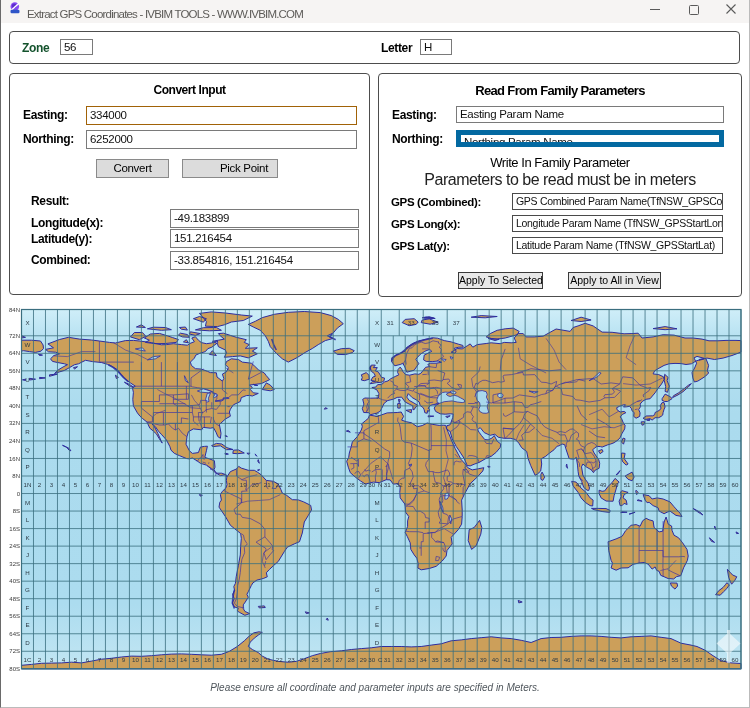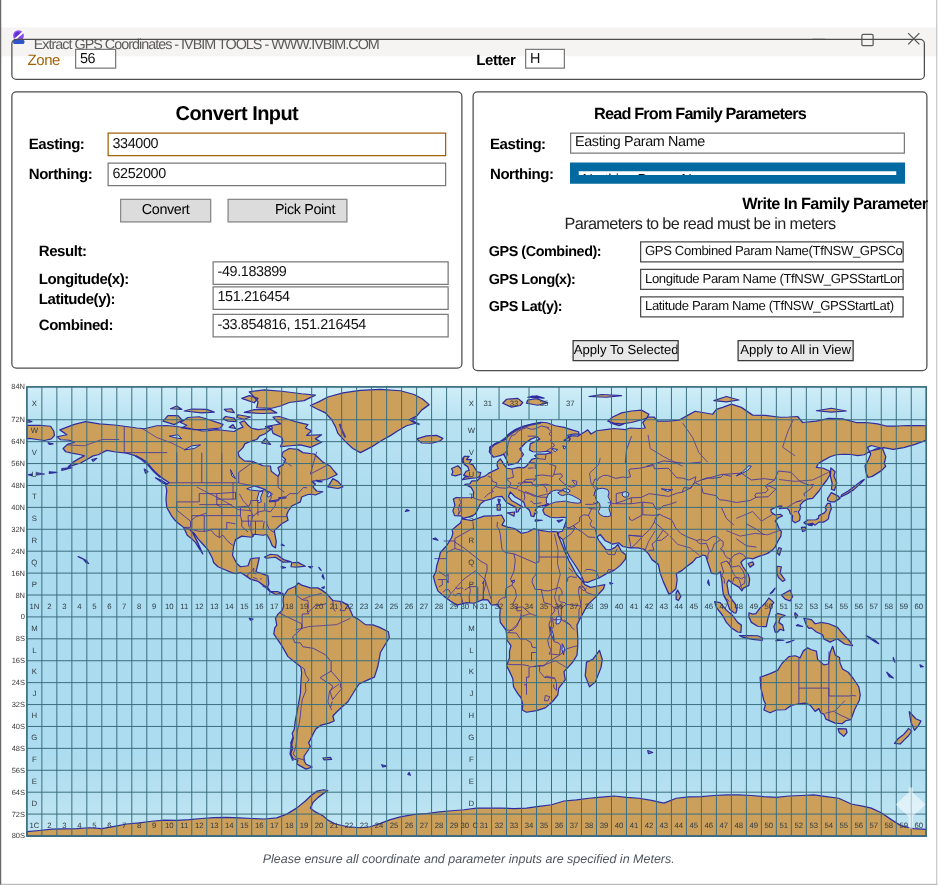--- a/index.html
+++ b/index.html
@@ -1,63 +1,63 @@
 <!DOCTYPE html>
 <html><head><meta charset="utf-8"><style>html,body{margin:0;padding:0;}body{width:750px;height:708px;position:relative;background:#fff;font-family:"Liberation Sans",sans-serif;overflow:hidden;}</style></head><body>
 <div style="position:absolute;left:0;top:0;width:750px;height:708px;border-left:1px solid #6a6a6a;border-right:1px solid #bbb;border-bottom:1px solid #bbb;box-sizing:border-box;pointer-events:none;z-index:50"></div>
-<div style="position:absolute;left:0;top:0;width:750px;height:23px;background:#f6f4f3;margin-top:22px;">
+<div style="position:absolute;left:0;top:0;width:750px;height:23px;background:#f6f4f3;">
     <div style="position:absolute;left:10px;top:2px;width:18px;height:18px;"><svg width="18" height="18" viewBox="0 0 18 18">
         <circle cx="4.8" cy="4.5" r="4.3" fill="#8a4df5"></circle>
         <circle cx="4.2" cy="4.0" r="2.4" fill="#5d2ecc"></circle>
         <path d="M1.5 8 L9.5 0.8" stroke="#fff" stroke-width="1.4"></path>
         <rect x="0.5" y="7.8" width="9" height="3.4" rx="1.2" fill="#2f55c8"></rect>
       </svg></div>
     <div style="position:absolute;left:27px;top:8px;font-size:11.5px;letter-spacing:-0.8px;color:#5d5b58;">Extract GPS Coordinates - IVBIM TOOLS - WWW.IVBIM.COM</div>
     <div style="position:absolute;left:650px;top:8.5px;width:9.5px;height:1.5px;background:#5a5a5a;"></div>
     <div style="position:absolute;left:688.5px;top:5px;width:8px;height:8px;border:1.2px solid #5a5a5a;border-radius:1.5px;"></div>
     <svg style="position:absolute;left:726px;top:4px;" width="10" height="10" viewBox="0 0 10 10">
       <path d="M0.5 0.5 L9.5 9.5 M9.5 0.5 L0.5 9.5" stroke="#5a5a5a" stroke-width="1.1"></path>
     </svg>
   </div>
 <div style="position:absolute;left:9px;top:31px;width:731px;height:33px;border:1px solid #4d4d4d;border-radius:4px;box-sizing:border-box;"></div>
-<div style="position:absolute;left:22px;top:41px;font-size:12px;letter-spacing:-0.35px;font-weight:normal;color:#a16207;white-space:nowrap">Zone</div>
+<div style="position:absolute;left:22px;top:41px;font-size:12px;letter-spacing:-0.35px;font-weight:bold;color:#14532d;white-space:nowrap">Zone</div>
 <div style="position:absolute;left:60px;top:39px;width:33px;height:16px;border:1px solid #7a7a7a;background:#fff;box-sizing:border-box;font-size:11.5px;letter-spacing:-0.3px;line-height:14px;padding-left:3px;white-space:nowrap;overflow:hidden;color:#111">56</div>
 <div style="position:absolute;left:381px;top:41px;font-size:12px;letter-spacing:-0.35px;font-weight:bold;color:#000;white-space:nowrap">Letter</div>
 <div style="position:absolute;left:420px;top:39px;width:32px;height:16px;border:1px solid #7a7a7a;background:#fff;box-sizing:border-box;font-size:11.5px;letter-spacing:-0.3px;line-height:14px;padding-left:3px;white-space:nowrap;overflow:hidden;color:#111">H</div>
 <div style="position:absolute;left:9px;top:73px;width:361px;height:222px;border:1px solid #4d4d4d;border-radius:4px;box-sizing:border-box;"></div>
-<div style="position:absolute;left:9px;top:83px;width:361px;text-align:center;font-size:16px;letter-spacing:-0.45px;font-weight:bold;">Convert Input</div>
+<div style="position:absolute;left:9px;top:83px;width:361px;text-align:center;font-size:12px;letter-spacing:-0.45px;font-weight:bold;">Convert Input</div>
 <div style="position:absolute;left:23px;top:108px;font-size:12px;letter-spacing:-0.35px;font-weight:bold;color:#000;white-space:nowrap">Easting:</div>
 <div style="position:absolute;left:86px;top:106px;width:271px;height:19px;border:1px solid #a16207;background:#fff;box-sizing:border-box;font-size:11.5px;letter-spacing:-0.3px;line-height:17px;padding-left:3px;white-space:nowrap;overflow:hidden;color:#111">334000</div>
 <div style="position:absolute;left:23px;top:132px;font-size:12px;letter-spacing:-0.35px;font-weight:bold;color:#000;white-space:nowrap">Northing:</div>
 <div style="position:absolute;left:86px;top:130px;width:271px;height:19px;border:1px solid #7a7a7a;background:#fff;box-sizing:border-box;font-size:11.5px;letter-spacing:-0.3px;line-height:17px;padding-left:3px;white-space:nowrap;overflow:hidden;color:#111">6252000</div>
 <div style="position:absolute;left:96px;top:159px;width:73px;height:19px;background:#dcdcdc;border:1px solid #8a8a8a;box-sizing:border-box;text-align:center;font-size:11.5px;letter-spacing:-0.3px;line-height:17px;">Convert</div>
 <div style="position:absolute;left:182px;top:159px;width:96px;height:19px;background:#dcdcdc;border:1px solid #8a8a8a;box-sizing:border-box;text-align:center;font-size:11.5px;letter-spacing:-0.3px;line-height:17px;padding-left:28px;">Pick Point</div>
 <div style="position:absolute;left:31px;top:194px;font-size:12px;letter-spacing:-0.35px;font-weight:bold;color:#000;white-space:nowrap">Result:</div>
 <div style="position:absolute;left:31px;top:216px;font-size:12px;letter-spacing:-0.35px;font-weight:bold;color:#000;white-space:nowrap">Longitude(x):</div>
 <div style="position:absolute;left:170px;top:209px;width:189px;height:19px;border:1px solid #7a7a7a;background:#fff;box-sizing:border-box;font-size:11.5px;letter-spacing:-0.3px;line-height:17px;padding-left:3px;white-space:nowrap;overflow:hidden;color:#111">-49.183899</div>
 <div style="position:absolute;left:31px;top:232px;font-size:12px;letter-spacing:-0.35px;font-weight:bold;color:#000;white-space:nowrap">Latitude(y):</div>
 <div style="position:absolute;left:170px;top:229px;width:189px;height:19px;border:1px solid #7a7a7a;background:#fff;box-sizing:border-box;font-size:11.5px;letter-spacing:-0.3px;line-height:17px;padding-left:3px;white-space:nowrap;overflow:hidden;color:#111">151.216454</div>
 <div style="position:absolute;left:31px;top:253px;font-size:12px;letter-spacing:-0.35px;font-weight:bold;color:#000;white-space:nowrap">Combined:</div>
 <div style="position:absolute;left:170px;top:251px;width:189px;height:19px;border:1px solid #7a7a7a;background:#fff;box-sizing:border-box;font-size:11.5px;letter-spacing:-0.3px;line-height:17px;padding-left:3px;white-space:nowrap;overflow:hidden;color:#111">-33.854816, 151.216454</div>
 <div style="position:absolute;left:378px;top:73px;width:364px;height:224px;border:1px solid #4d4d4d;border-radius:4px;box-sizing:border-box;"></div>
 <div style="position:absolute;left:378px;top:83px;width:364px;text-align:center;font-size:13px;letter-spacing:-0.65px;font-weight:bold;">Read From Family Parameters</div>
 <div style="position:absolute;left:392px;top:108px;font-size:12px;letter-spacing:-0.35px;font-weight:bold;color:#000;white-space:nowrap">Easting:</div>
 <div style="position:absolute;left:456px;top:106px;width:268px;height:17px;border:1px solid #7a7a7a;background:#fff;box-sizing:border-box;font-size:11.5px;letter-spacing:-0.3px;line-height:15px;padding-left:3px;white-space:nowrap;overflow:hidden;color:#111">Easting Param Name</div>
 <div style="position:absolute;left:392px;top:132px;font-size:12px;letter-spacing:-0.35px;font-weight:bold;color:#000;white-space:nowrap">Northing:</div>
-<div style="position:absolute;left:456px;top:130px;width:268px;height:17px;border:7px solid #0369a1;background:#fff;box-sizing:border-box;font-size:11.5px;letter-spacing:-0.3px;line-height:15px;padding-left:3px;white-space:nowrap;overflow:hidden;color:#111">Northing Param Name</div>
-<div style="position:absolute;left:378px;top:155px;width:364px;text-align:right;font-size:13px;letter-spacing:-0.45px;font-weight:bold;">Write In Family Parameter</div>
-<div style="position:absolute;left:378px;top:171px;width:364px;text-align:center;font-size:13px;letter-spacing:-0.5px;color:#222;">Parameters to be read must be in meters</div>
+<div style="position:absolute;left:456px;top:130px;width:268px;height:17px;border:5px solid #0369a1;background:#fff;box-sizing:border-box;font-size:11.5px;letter-spacing:-0.3px;line-height:15px;padding-left:3px;white-space:nowrap;overflow:hidden;color:#111">Northing Param Name</div>
+<div style="position:absolute;left:378px;top:155px;width:364px;text-align:center;font-size:13px;letter-spacing:-0.45px;font-weight:normal;">Write In Family Parameter</div>
+<div style="position:absolute;left:378px;top:171px;width:364px;text-align:center;font-size:16px;letter-spacing:-0.5px;color:#222;">Parameters to be read must be in meters</div>
 <div style="position:absolute;left:391px;top:196px;font-size:11.5px;letter-spacing:-0.35px;font-weight:bold;color:#000;white-space:nowrap">GPS (Combined):</div>
 <div style="position:absolute;left:512px;top:193px;width:211px;height:17px;border:1px solid #4a4a4a;background:#fff;box-sizing:border-box;font-size:10.5px;letter-spacing:-0.3px;line-height:15px;padding-left:3px;white-space:nowrap;overflow:hidden;color:#111">GPS Combined Param Name(TfNSW_GPSCoordina</div>
 <div style="position:absolute;left:391px;top:218px;font-size:11.5px;letter-spacing:-0.35px;font-weight:bold;color:#000;white-space:nowrap">GPS Long(x):</div>
 <div style="position:absolute;left:512px;top:215px;width:211px;height:17px;border:1px solid #4a4a4a;background:#fff;box-sizing:border-box;font-size:10.5px;letter-spacing:-0.3px;line-height:15px;padding-left:3px;white-space:nowrap;overflow:hidden;color:#111">Longitude Param Name (TfNSW_GPSStartLongitu</div>
 <div style="position:absolute;left:391px;top:240px;font-size:11.5px;letter-spacing:-0.35px;font-weight:bold;color:#000;white-space:nowrap">GPS Lat(y):</div>
 <div style="position:absolute;left:512px;top:237px;width:211px;height:17px;border:1px solid #4a4a4a;background:#fff;box-sizing:border-box;font-size:10.5px;letter-spacing:-0.3px;line-height:15px;padding-left:3px;white-space:nowrap;overflow:hidden;color:#111">Latitude Param Name (TfNSW_GPSStartLat)</div>
 <div style="position:absolute;left:458px;top:272px;width:85px;height:17px;background:#e8e8e8;border:1px solid #3a3a3a;box-sizing:border-box;text-align:right;font-size:10.5px;line-height:14px;white-space:nowrap;overflow:hidden;">Apply To Selected</div>
-<div style="position:absolute;left:568px;top:272px;width:93px;height:17px;background:#e8e8e8;border:1px solid #3a3a3a;box-sizing:border-box;text-align:center;font-size:10.5px;line-height:14px;white-space:nowrap;overflow:hidden;margin-left:22px;">Apply to All in View</div>
+<div style="position:absolute;left:568px;top:272px;width:93px;height:17px;background:#e8e8e8;border:1px solid #3a3a3a;box-sizing:border-box;text-align:center;font-size:10.5px;line-height:14px;white-space:nowrap;overflow:hidden;">Apply to All in View</div>
 <svg width="750" height="380" viewBox="0 300 750 380" style="position:absolute;left:0;top:300px;" shape-rendering="geometricPrecision">
     <defs>
       <linearGradient id="oc" x1="0" y1="300" x2="0" y2="680" gradientUnits="userSpaceOnUse">
         <stop offset="0.025" stop-color="#cfeef8"></stop>
         <stop offset="0.095" stop-color="#b8e2f2"></stop>
         <stop offset="0.30" stop-color="#abdbee"></stop>
         <stop offset="0.80" stop-color="#acdcef"></stop>
         <stop offset="0.97" stop-color="#c2e6f3"></stop>
       </linearGradient>
     </defs>

